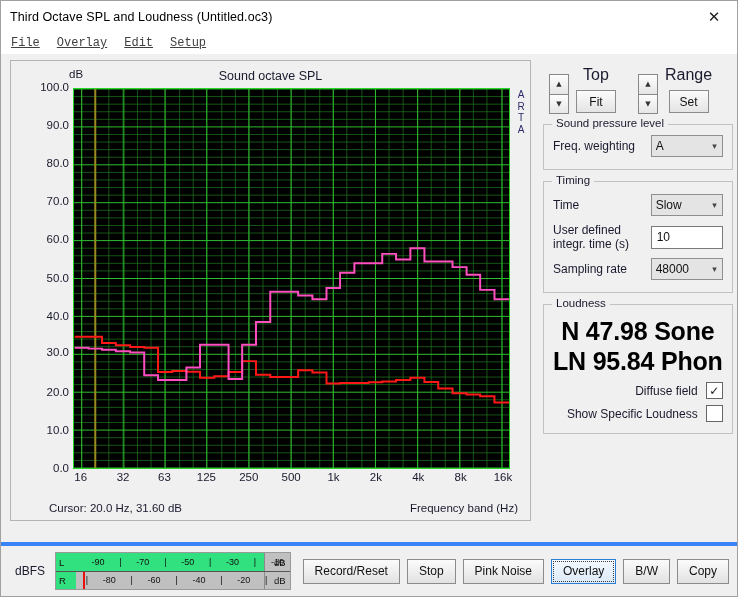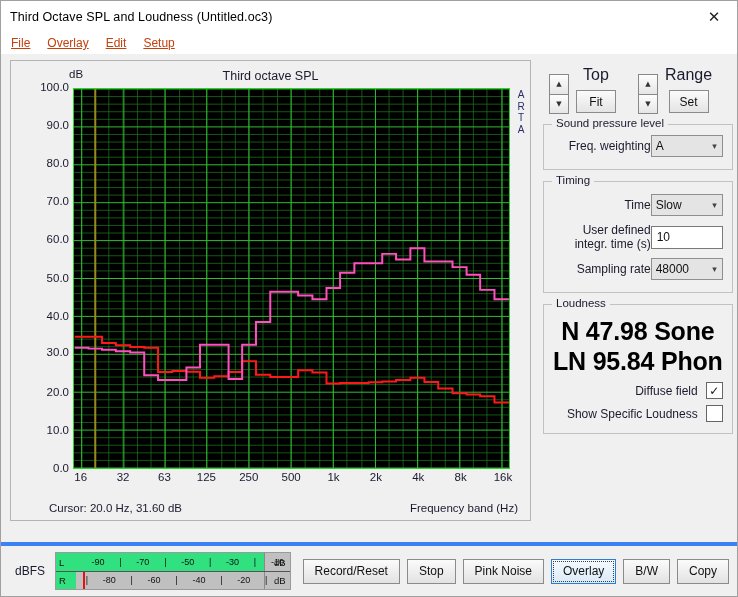--- a/index.html
+++ b/index.html
@@ -41,21 +41,21 @@
   .menubar {
     height: 22px; min-height: 22px;
     background: #ffffff;
     display: flex; align-items: center;
     padding-left: 10px;
     font-size: 12px;
   }
   .menu-item {
     padding: 2px 9px 2px 0px;
     margin-right: 8px;
-    color: #c2410c; cursor: pointer;
+    color: #404040; cursor: pointer; font-family: Liberation Mono, monospace;
   }
   .menu-item u { text-decoration: underline; }
   
   .body-area {
     flex: 1;
     display: flex;
     position: relative;
     background: #f0f0f0;
     padding: 6px 6px 0 6px;
   }
@@ -184,21 +184,21 @@
     color: #000; letter-spacing: -0.2px;
     margin: 14px 0 12px 0;
     white-space: nowrap;
   }
   .big-readout.tight { margin: 9px 0 1px 0; }
   .big-readout.tight2 { margin: 1px 0 6px 0; }
   .fld-row {
     display: flex; align-items: center;
     margin: 7px 0 3px 0;
   }
-  .fld-row .fl { font-size: 12px; color: #1a1a2e; flex: 1; line-height: 14px; text-align: right; }
+  .fld-row .fl { font-size: 12px; color: #1a1a2e; flex: 1; line-height: 14px; }
   .combo {
     width: 72px; height: 22px;
     border: 1px solid #8f8f8f;
     background: #e4e4e4;
     display: flex; align-items: center;
     padding: 0 4px;
     font-size: 12px; color: #111;
     position: relative;
     cursor: pointer;
   }
@@ -321,21 +321,21 @@
   <div class="menubar">
     <div class="menu-item"><u>File</u></div>
     <div class="menu-item"><u>Overlay</u></div>
     <div class="menu-item"><u>Edit</u></div>
     <div class="menu-item"><u>Setup</u></div>
   </div>
 
   <div class="body-area">
 
     <div class="chart-panel">
-      <div class="chart-title">Third octave SPL</div>
+      <div class="chart-title">Sound octave SPL</div>
       <div class="db-label">dB</div>
 
       <div class="ytick-wrap" id="yticks">
           <div class="ytick" style="top: 0px;">100.0</div>
           <div class="ytick" style="top: 38.1px;">90.0</div>
           <div class="ytick" style="top: 76.2px;">80.0</div>
           <div class="ytick" style="top: 114.3px;">70.0</div>
           <div class="ytick" style="top: 152.4px;">60.0</div>
           <div class="ytick" style="top: 190.5px;">50.0</div>
           <div class="ytick" style="top: 228.6px;">40.0</div>

